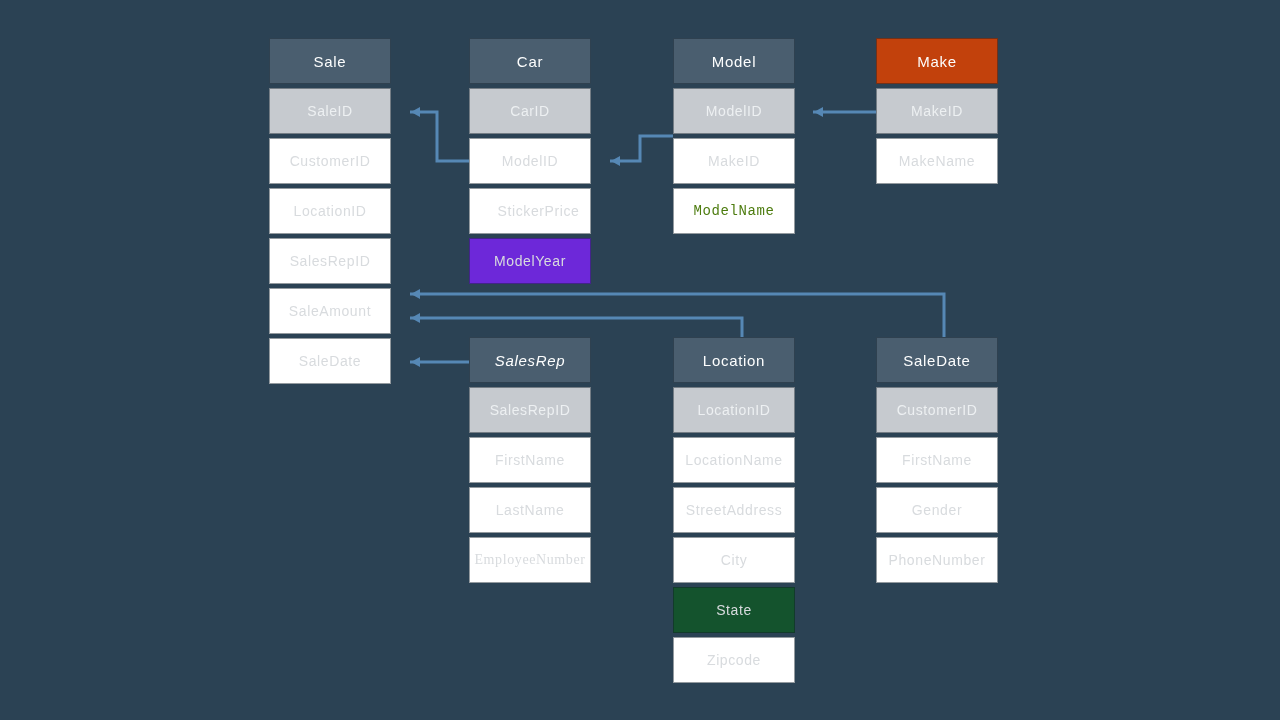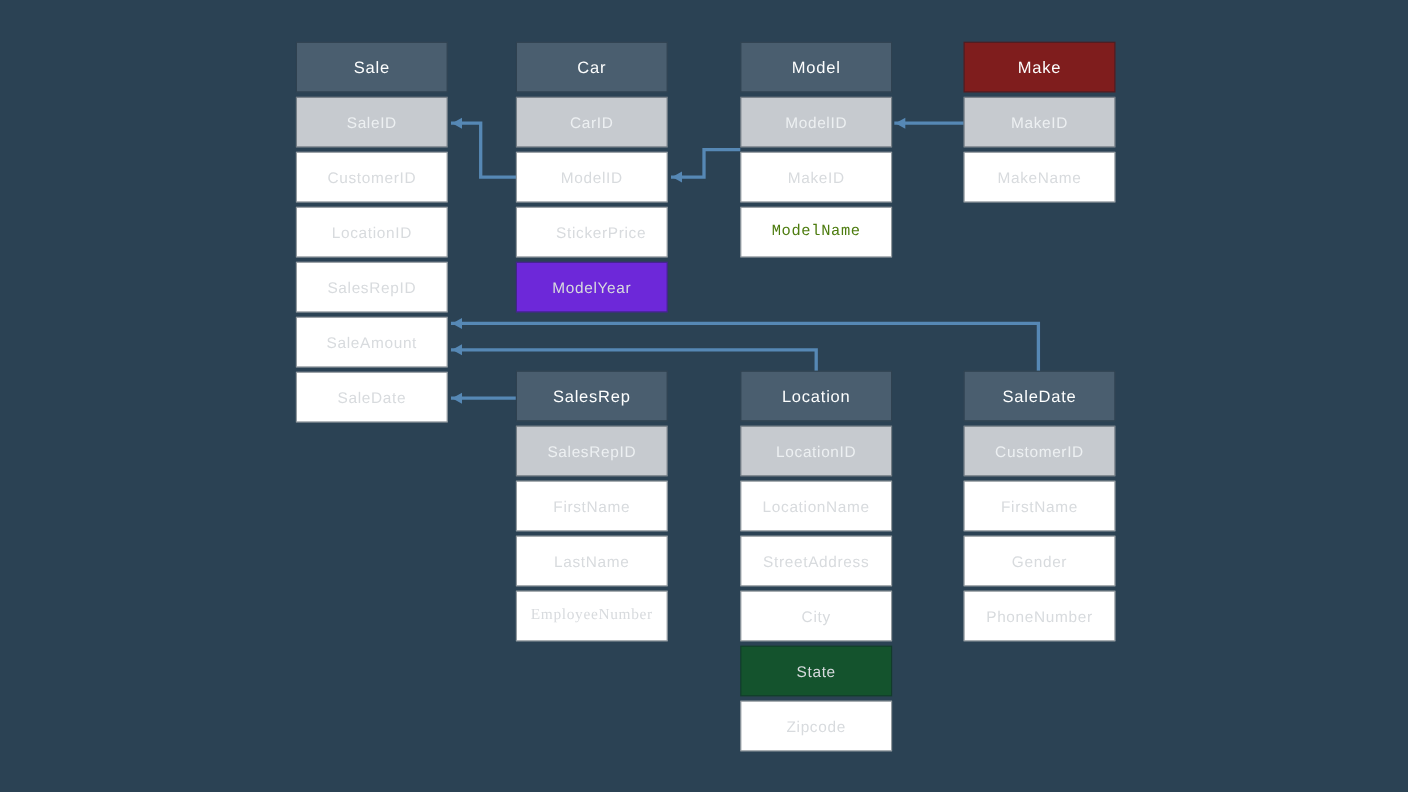--- a/index.html
+++ b/index.html
@@ -18,21 +18,21 @@
   #connector-layer {
     position: absolute;
     left: 0;
     top: 0;
     width: 1280px;
     height: 720px;
     pointer-events: none;
   }
   .db-table {
     position: absolute;
-    width: 138px;
+    width: 122px;
   }
   .db-row {
     box-sizing: border-box;
     height: 46px;
     margin-bottom: 4px;
     display: flex;
     align-items: center;
     justify-content: center;
     font-size: 14px;
     letter-spacing: 0.6px;
@@ -79,26 +79,26 @@
         <div class="db-row" style="background: rgb(255, 255, 255); color: rgb(216, 219, 222); padding-left: 17px;">StickerPrice</div>
         <div class="db-row" style="background: #6d28d9; color: rgb(216, 219, 222);">ModelYear</div>
       </div>
       <div class="db-table" style="left: 673px; top: 38px;">
         <div class="db-row header" style="background: rgb(74, 94, 111); color: rgb(253, 254, 254);">Model</div>
         <div class="db-row" style="background: rgb(198, 202, 207); color: rgb(237, 240, 242);">ModelID</div>
         <div class="db-row" style="background: rgb(255, 255, 255); color: rgb(216, 219, 222);">MakeID</div>
         <div class="db-row" style="background: rgb(255, 255, 255); color: #4d7c0f; font-family: Liberation Mono, monospace;">ModelName</div>
       </div>
       <div class="db-table" style="left: 876px; top: 38px;">
-        <div class="db-row header" style="background: #7f1d1d; color: rgb(253, 254, 254);">Make</div>
+        <div class="db-row header" style="background: #c2410c; color: rgb(253, 254, 254);">Make</div>
         <div class="db-row" style="background: rgb(198, 202, 207); color: rgb(237, 240, 242);">MakeID</div>
         <div class="db-row" style="background: rgb(255, 255, 255); color: rgb(216, 219, 222);">MakeName</div>
       </div>
       <div class="db-table" style="left: 469px; top: 337px;">
-        <div class="db-row header" style="background: rgb(74, 94, 111); color: rgb(253, 254, 254);">SalesRep</div>
+        <div class="db-row header" style="background: rgb(74, 94, 111); color: rgb(253, 254, 254); font-style: italic;">SalesRep</div>
         <div class="db-row" style="background: rgb(198, 202, 207); color: rgb(237, 240, 242);">SalesRepID</div>
         <div class="db-row" style="background: rgb(255, 255, 255); color: rgb(216, 219, 222);">FirstName</div>
         <div class="db-row" style="background: rgb(255, 255, 255); color: rgb(216, 219, 222);">LastName</div>
         <div class="db-row" style="background: rgb(255, 255, 255); color: rgb(216, 219, 222); font-family: Liberation Serif, serif;">EmployeeNumber</div>
       </div>
       <div class="db-table" style="left: 673px; top: 337px;">
         <div class="db-row header" style="background: rgb(74, 94, 111); color: rgb(253, 254, 254);">Location</div>
         <div class="db-row" style="background: rgb(198, 202, 207); color: rgb(237, 240, 242);">LocationID</div>
         <div class="db-row" style="background: rgb(255, 255, 255); color: rgb(216, 219, 222);">LocationName</div>
         <div class="db-row" style="background: rgb(255, 255, 255); color: rgb(216, 219, 222);">StreetAddress</div>

